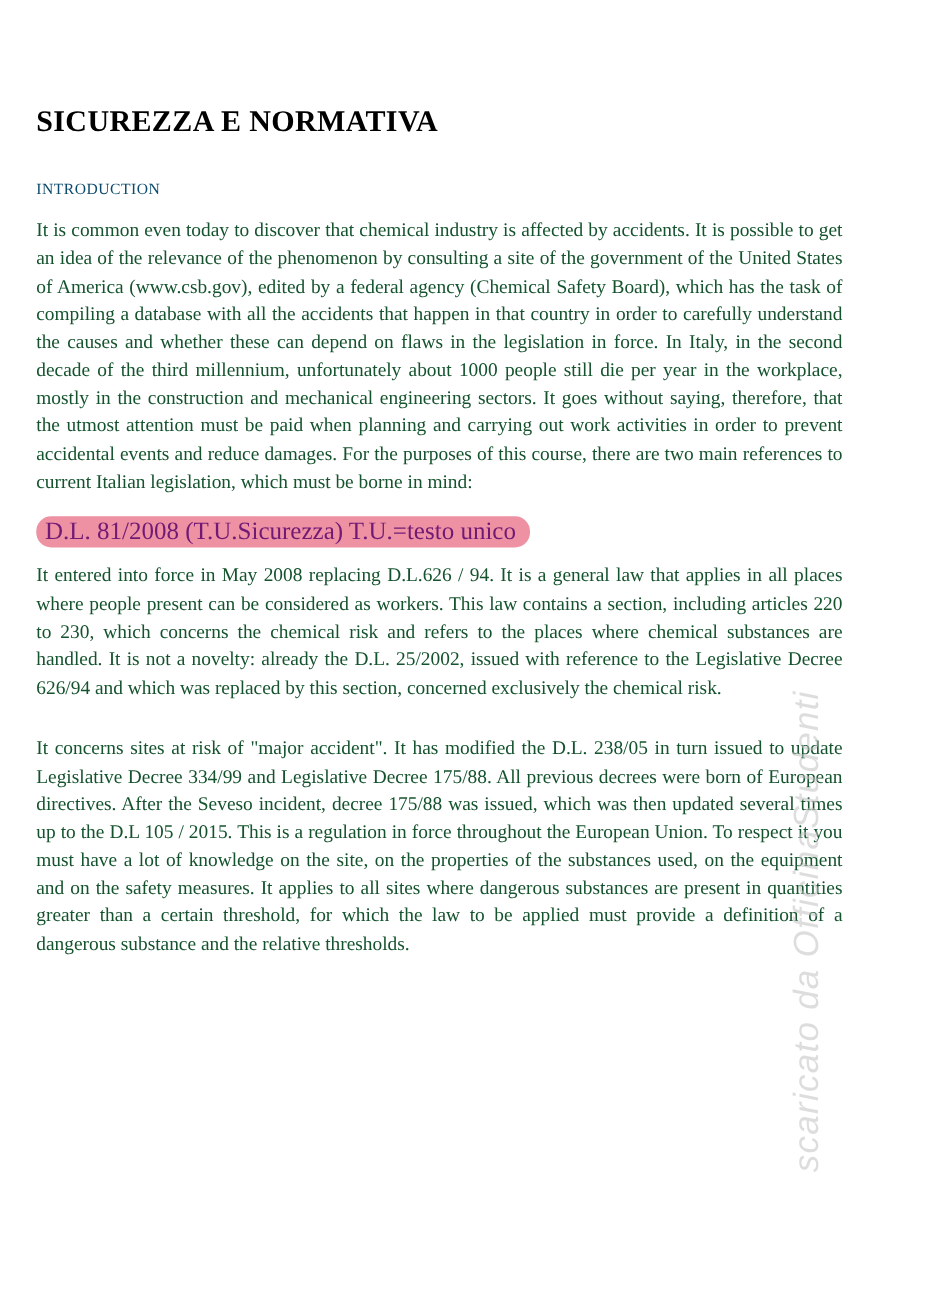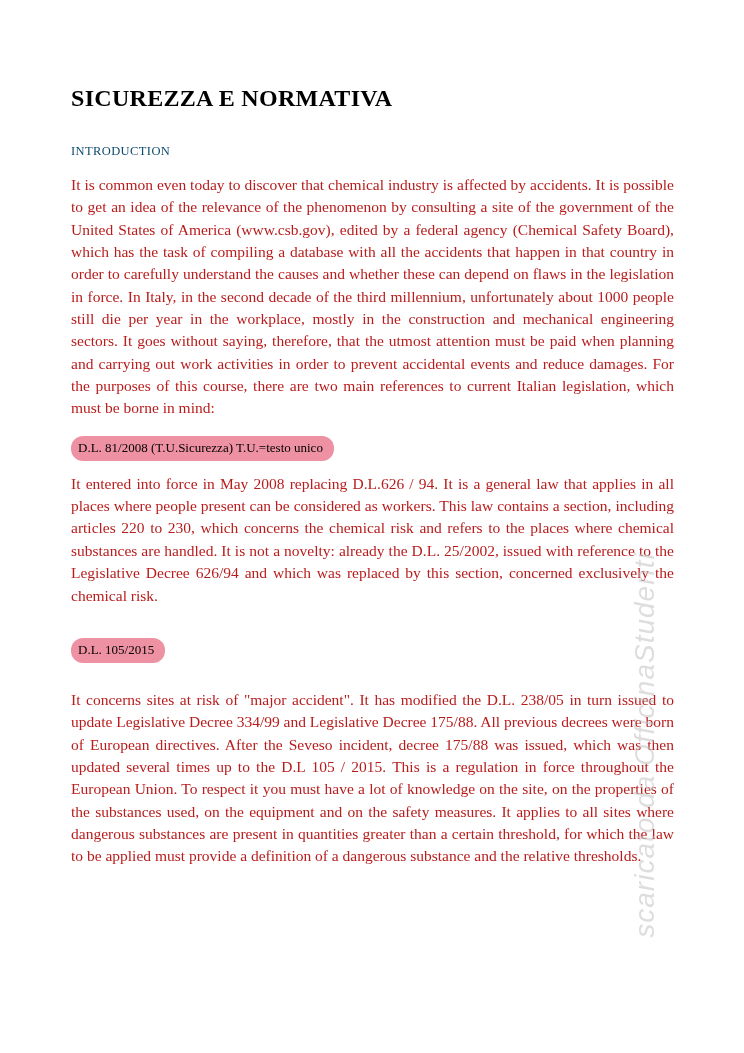--- a/index.html
+++ b/index.html
@@ -13,21 +13,21 @@
     font-family: "Liberation Serif", serif;
   }
   .page {
     position: relative;
     width: 744px;
     height: 1053px;
     background: var(--page-white, #ffffff);
     overflow: hidden;
   }
   .content {
-    padding: 0 70px 0 71px;
+    padding: 0 70px 0 29px;
     color: #111111;
   }
   .doc-title {
     margin: 0;
     padding-top: 84px;
     font-size: 24px;
     line-height: 29px;
     font-weight: 700;
     letter-spacing: 0.3px;
     color: #000000;
@@ -37,35 +37,35 @@
     font-size: 12.5px;
     line-height: 15px;
     letter-spacing: 0.4px;
     color: #0c4a6e;
   }
   .para {
     margin: 0;
     font-size: 15.5px;
     line-height: 22.35px;
     text-align: justify;
-    color: #b91c1c;
+    color: #14532d;
   }
   .para-intro   { margin-top: 15px; }
   .para-dl81    { margin-top: 12px; }
   .para-dl105   { margin-top: 26px; }
   .hl-row-1 { margin-top: 16px; }
   .hl-row-2 { margin-top: 31px; }
   .highlight-pill {
     display: inline-block;
     background: var(--highlight-pink, #ee91a3);
     border-radius: 12px;
     padding: 2px 11px 3px 7px;
-    font-size: 13px;
+    font-size: 20px;
     line-height: 20px;
-    color: #000000;
+    color: #701a75;
     white-space: nowrap;
   }
   .watermark {
     position: absolute;
     top: 745px;
     left: 645px;
     transform: translate(-50%, -50%) rotate(-90deg);
     transform-origin: center center;
     font-family: "Liberation Sans", sans-serif;
     font-style: italic;
@@ -88,22 +88,19 @@
     <div class="section-heading">INTRODUCTION</div>
 
     <p class="para para-intro">It is common even today to discover that chemical industry is affected by accidents. It is possible to get an idea of the relevance of the phenomenon by consulting a site of the government of the United States of America (www.csb.gov), edited by a federal agency (Chemical Safety Board), which has the task of compiling a database with all the accidents that happen in that country in order to carefully understand the causes and whether these can depend on flaws in the legislation in force. In Italy, in the second decade of the third millennium, unfortunately about 1000 people still die per year in the workplace, mostly in the construction and mechanical engineering sectors. It goes without saying, therefore, that the utmost attention must be paid when planning and carrying out work activities in order to prevent accidental events and reduce damages. For the purposes of this course, there are two main references to current Italian legislation, which must be borne in mind:</p>
 
     <div class="hl-row-1">
       <span class="highlight-pill">D.L. 81/2008 (T.U.Sicurezza) T.U.=testo unico</span>
     </div>
 
     <p class="para para-dl81">It entered into force in May 2008 replacing D.L.626 / 94. It is a general law that applies in all places where people present can be considered as workers. This law contains a section, including articles 220 to 230, which concerns the chemical risk and refers to the places where chemical substances are handled. It is not a novelty: already the D.L. 25/2002, issued with reference to the Legislative Decree 626/94 and which was replaced by this section, concerned exclusively the chemical risk.</p>
 
-    <div class="hl-row-2">
-      <span class="highlight-pill">D.L. 105/2015</span>
-    </div>
 
     <p class="para para-dl105">It concerns sites at risk of "major accident". It has modified the D.L. 238/05 in turn issued to update Legislative Decree 334/99 and Legislative Decree 175/88. All previous decrees were born of European directives. After the Seveso incident, decree 175/88 was issued, which was then updated several times up to the D.L 105 / 2015. This is a regulation in force throughout the European Union. To respect it you must have a lot of knowledge on the site, on the properties of the substances used, on the equipment and on the safety measures. It applies to all sites where dangerous substances are present in quantities greater than a certain threshold, for which the law to be applied must provide a definition of a dangerous substance and the relative thresholds.</p>
 
   </div>
 
   <div class="watermark">scaricato da OfficinaStudenti</div>
 </div>
 
 </body></html>

